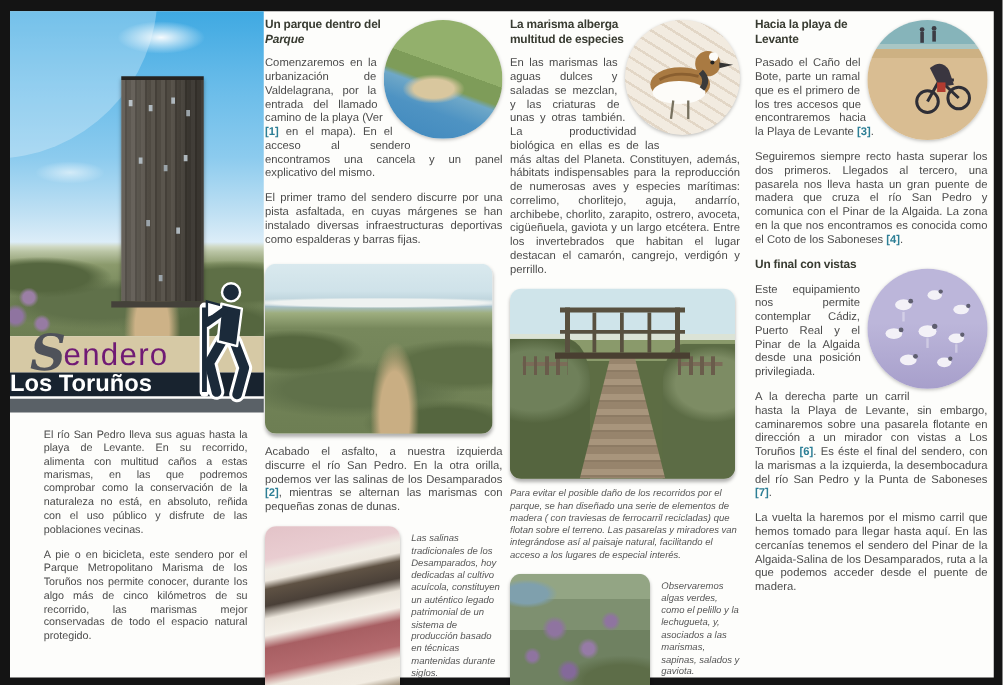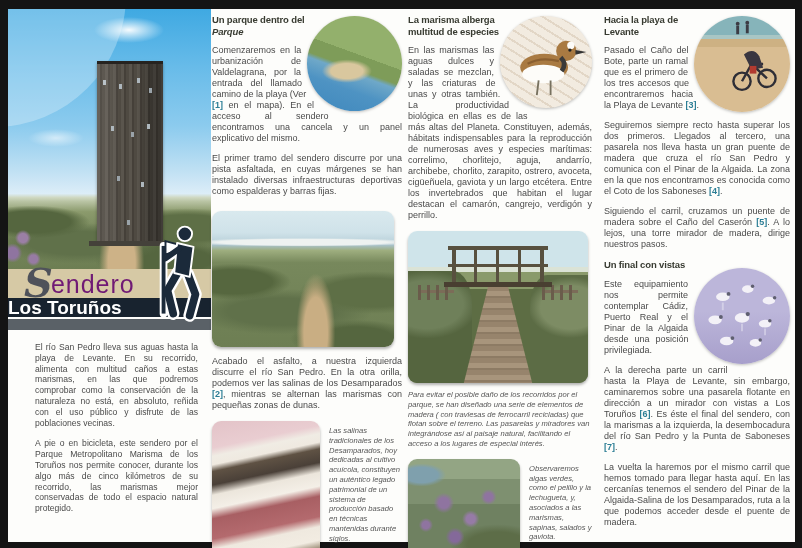--- a/index.html
+++ b/index.html
@@ -255,21 +255,20 @@
         <circle cx="50" cy="68" r="9" stroke="#2e2e36" stroke-width="2.5" fill="none"></circle>
         <circle cx="76" cy="65" r="9" stroke="#2e2e36" stroke-width="2.5" fill="none"></circle>
         <path d="M50,68 L60,50 L76,65 M60,50 L72,50" stroke="#2e2e36" stroke-width="2.5" fill="none"></path>
         <path d="M52,40 q10,-8 16,2 l4,12 -12,2 z" fill="#3a3640"></path>
         <rect x="58" y="52" width="7" height="8" fill="#b23b30"></rect>
       </svg>
     </div>
     <h3 class="h">Hacia la playa de Levante</h3>
     <p class="bt"><span>Pasado el Caño del Bote, parte un ramal que es el primero de los tres accesos que encontraremos hacia la Playa de Levante </span><span class="ref">[3]</span><span>.</span></p>
     <p class="bt"><span>Seguiremos siempre recto hasta superar los dos primeros. Llegados al tercero, una pasarela nos lleva hasta un gran puente de madera que cruza el río San Pedro y comunica con el Pinar de la Algaida. La zona en la que nos encontramos es conocida como el Coto de los Saboneses </span><span class="ref">[4]</span><span>.</span></p>
-    <p class="bt"><span>Siguiendo el carril, cruzamos un puente de madera sobre el Caño del Caserón </span><span class="ref">[5]</span><span>. A lo lejos, una torre mirador de madera, dirige nuestros pasos.</span></p>
 
     <div class="circ circ-gulls" style="margin-top:18px;">
       <svg viewBox="0 0 100 100">
         <g fill="#f3f1f7">
           <ellipse cx="30" cy="30" rx="7" ry="4.5"></ellipse>
             <ellipse cx="56" cy="22" rx="6" ry="4"></ellipse>
           <ellipse cx="78" cy="34" rx="6.5" ry="4"></ellipse>
             <ellipse cx="22" cy="54" rx="7" ry="4.5"></ellipse>
           <ellipse cx="50" cy="52" rx="7.5" ry="5"></ellipse>
             <ellipse cx="74" cy="58" rx="6.5" ry="4"></ellipse>

